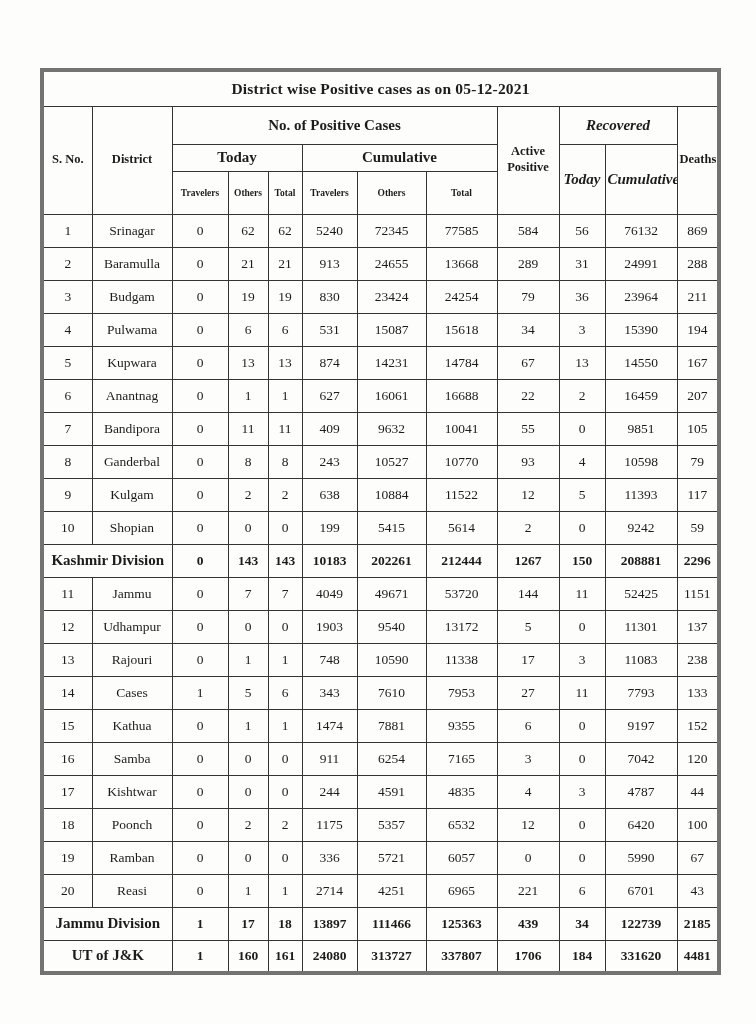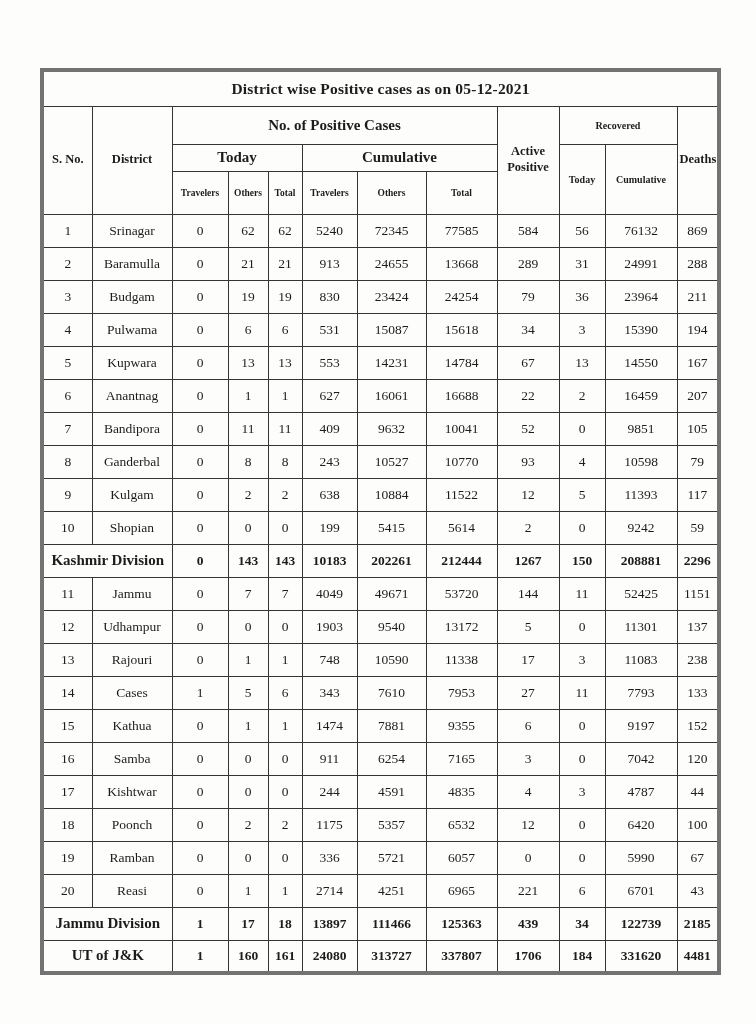--- a/index.html
+++ b/index.html
@@ -37,21 +37,21 @@
     height: 36px;
     font-size: 15.5px;
     font-weight: bold;
     letter-spacing: 0.2px;
   }
   th { font-weight: bold; }
   .h-main  { font-size: 15px; height: 38px; }          
   .h-group { font-size: 15px; height: 27px; }          
   .h-sub   { font-size: 9.5px; height: 43px; }         
   .h-side  { font-size: 12.5px; line-height: 1.25; }   
-  .h-rec   { font-size: 10px; }
+  .h-rec   { font-size: 15px; font-style: italic; }
   tbody td {
     height: 33px;
     font-size: 13.5px;
   }
   td.district-cell {
     text-align: left;
     padding-left: 11px;
   }
   tr.summary td { font-weight: bold; }
   td.label-cell { font-weight: bold; font-size: 15px; }
@@ -169,21 +169,21 @@
           <td class="num-cell">3</td>
           <td class="num-cell">15390</td>
           <td class="num-cell">194</td>
         </tr>
         <tr>
           <td class="sno-cell">5</td>
           <td class="district-cell">Kupwara</td>
           <td class="num-cell">0</td>
           <td class="num-cell">13</td>
           <td class="num-cell">13</td>
-          <td class="num-cell">553</td>
+          <td class="num-cell">874</td>
           <td class="num-cell">14231</td>
           <td class="num-cell">14784</td>
           <td class="num-cell">67</td>
           <td class="num-cell">13</td>
           <td class="num-cell">14550</td>
           <td class="num-cell">167</td>
         </tr>
         <tr>
           <td class="sno-cell">6</td>
           <td class="district-cell">Anantnag</td>
@@ -200,21 +200,21 @@
         </tr>
         <tr>
           <td class="sno-cell">7</td>
           <td class="district-cell">Bandipora</td>
           <td class="num-cell">0</td>
           <td class="num-cell">11</td>
           <td class="num-cell">11</td>
           <td class="num-cell">409</td>
           <td class="num-cell">9632</td>
           <td class="num-cell">10041</td>
-          <td class="num-cell">52</td>
+          <td class="num-cell">55</td>
           <td class="num-cell">0</td>
           <td class="num-cell">9851</td>
           <td class="num-cell">105</td>
         </tr>
         <tr>
           <td class="sno-cell">8</td>
           <td class="district-cell">Ganderbal</td>
           <td class="num-cell">0</td>
           <td class="num-cell">8</td>
           <td class="num-cell">8</td>

